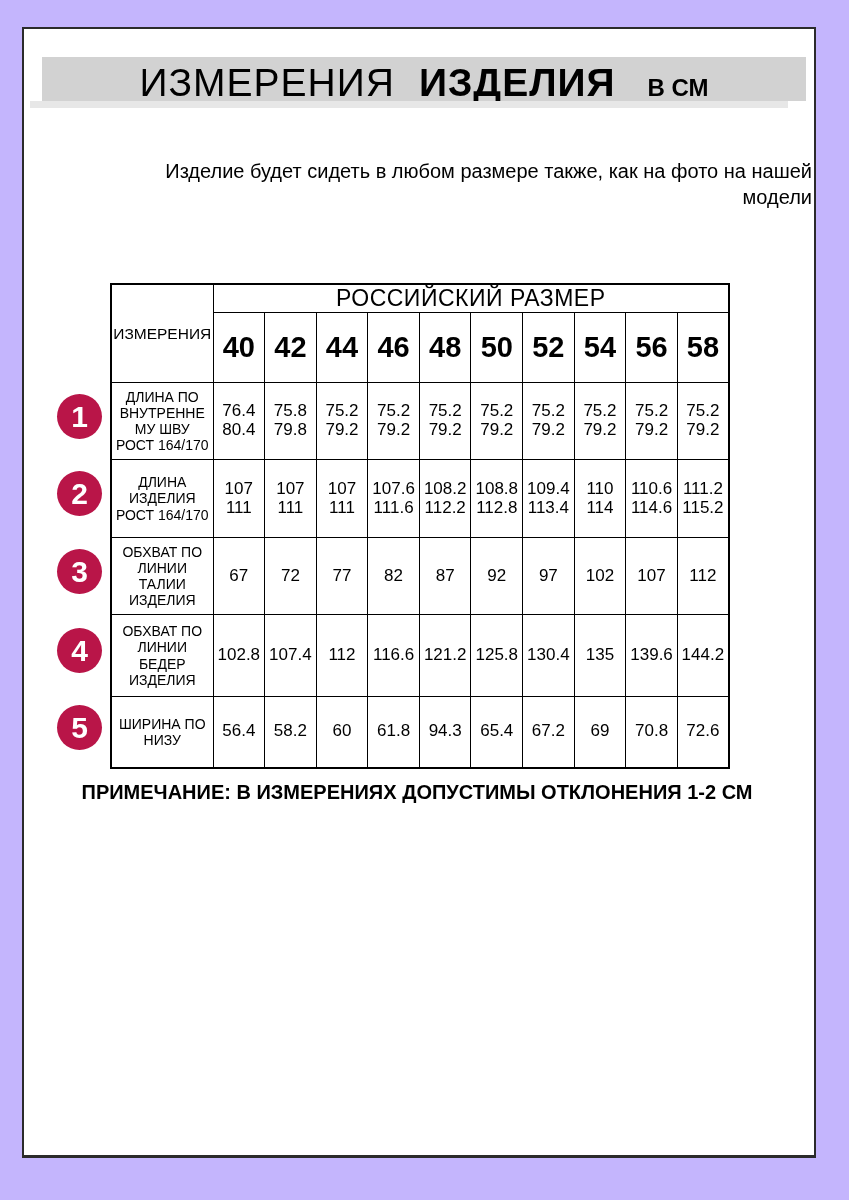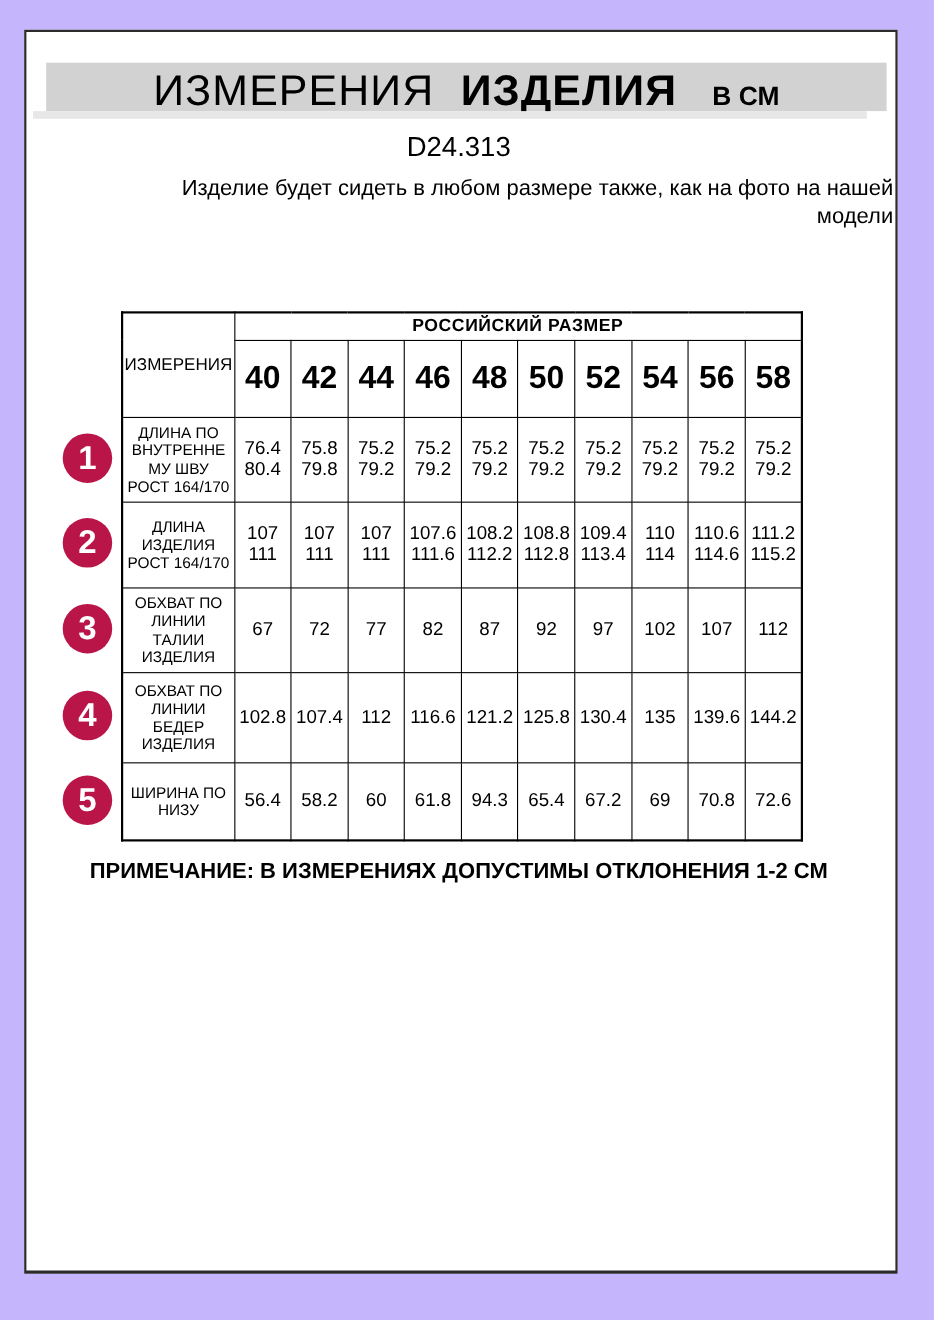--- a/index.html
+++ b/index.html
@@ -101,22 +101,22 @@
     padding: 0;
   }
   tr.hr1 { height: 25px; }
   tr.hr2 { height: 70px; }
   tr.r1 { height: 77px; margin-top: 44px; }
   tr.r2 { height: 78px; }
   tr.r3 { height: 77px; }
   tr.r4 { height: 82px; }
   tr.r5 { height: 71px; }
   td.group-head {
-    font-size: 16px;
-    font-weight: 700;
+    font-size: 23px;
+    font-weight: 400;
     letter-spacing: 0.5px;
   }
   td.measure-head {
     font-size: 15.5px;
     font-weight: 400;
   }
   td.size-head {
     font-size: 29px;
     font-weight: 700;
   }
@@ -166,21 +166,20 @@
 <div class="page">
   <div class="frame"></div>
 
   <div class="title-bar">
     <span class="title-main">ИЗМЕРЕНИЯ</span>
     <span class="title-emphasis">ИЗДЕЛИЯ</span>
     <span class="title-units">В СМ</span>
   </div>
   <div class="title-bar-shadow"></div>
 
-  <div class="model-code">D24.313</div>
   <div class="subtitle">Изделие будет сидеть в любом размере также, как на фото на нашей
 модели</div>
 
   <table class="size-table">
     <colgroup>
       <col style="width:102px">
       <col style="width:51.6px">
         <col style="width:51.6px">
         <col style="width:51.6px">
         <col style="width:51.6px">

